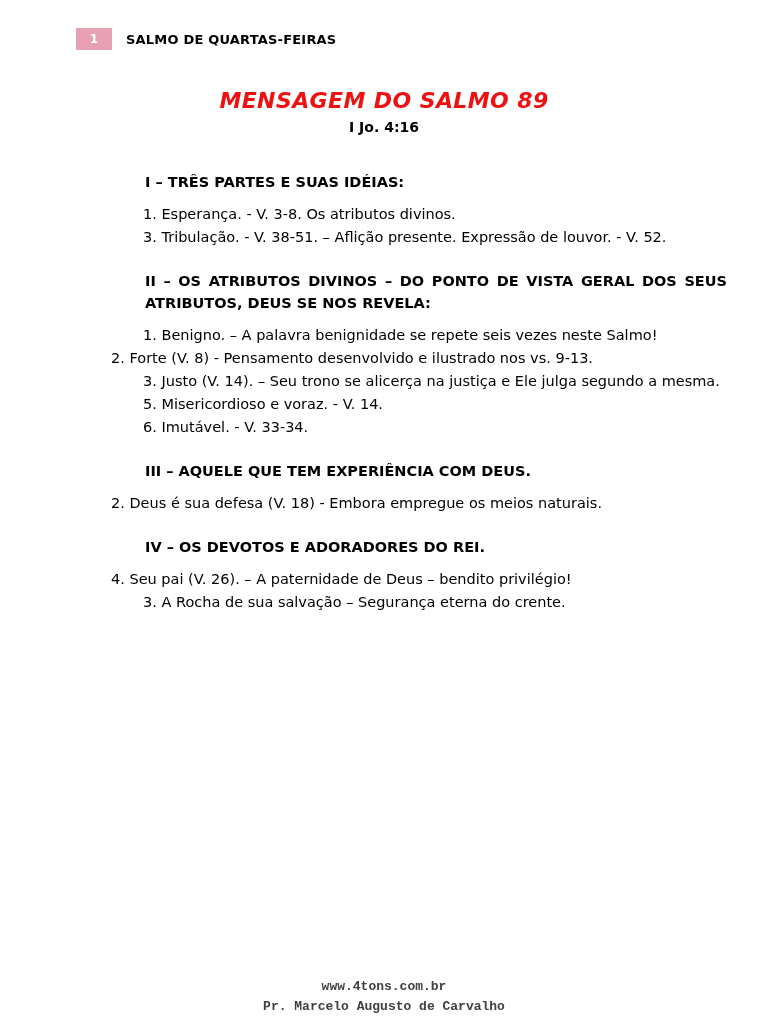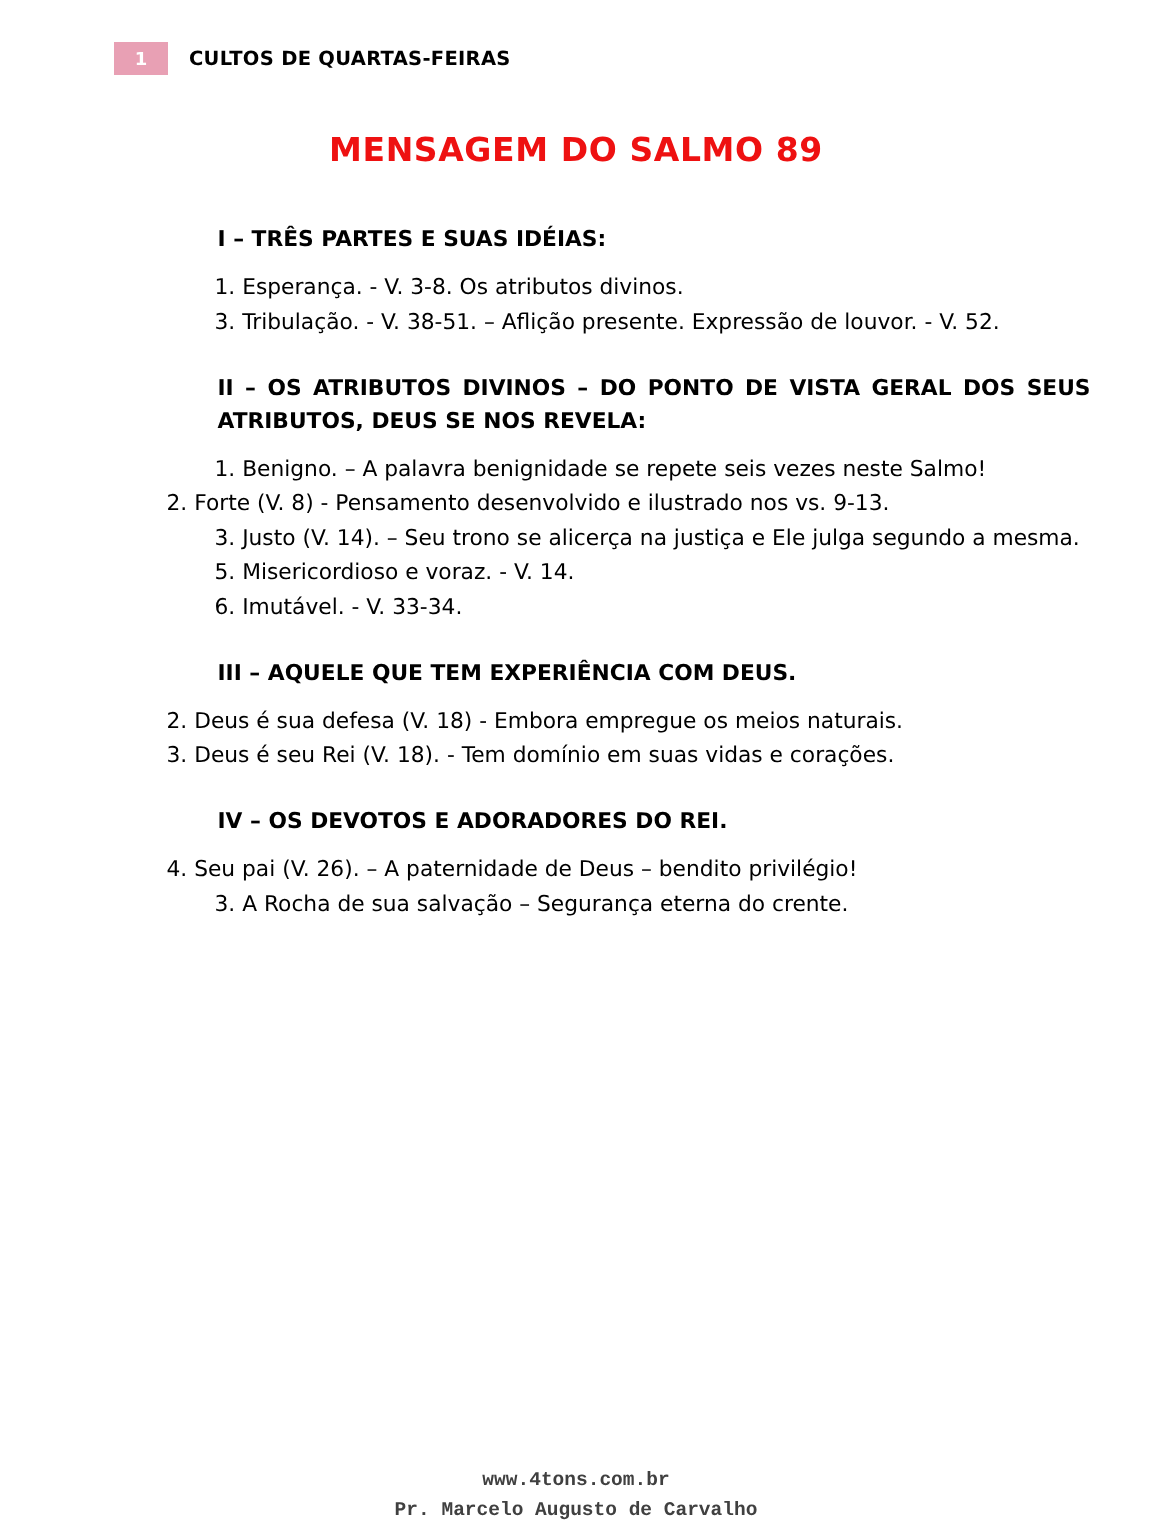--- a/index.html
+++ b/index.html
@@ -50,20 +50,21 @@
   
   .title-block {
     text-align: center;
     margin-top: 38px;
   }
   .doc-title {
     color: #ee1111;
     font-size: 22px;
     font-weight: bold;
     letter-spacing: 0.4px;
+    font-style: italic;
   }
   .doc-subtitle {
     margin-top: 6px;
     font-size: 14px;
     font-weight: bold;
     color: #000000;
   }
   
   .content {
     margin: 36px 76px 0 111px;
@@ -107,25 +108,26 @@
     font-family: Liberation Mono, monospace;
   }
 </style>
 </head>
 <body>
 
 <div class="page">
 
   <div class="header">
     <div class="page-number-box">1</div>
-    <div class="header-title">CULTOS DE QUARTAS-FEIRAS</div>
+    <div class="header-title">SALMO DE QUARTAS-FEIRAS</div>
   </div>
 
   <div class="title-block">
     <div class="doc-title">MENSAGEM DO SALMO 89</div>
+    <div class="doc-subtitle">I Jo. 4:16</div>
   </div>
 
   <div class="content">
 
     <div class="section">
       <div class="section-head first">I – TRÊS PARTES E SUAS IDÉIAS:</div>
       <div class="item-group">
         <div class="item">1. Esperança. - V. 3-8. Os atributos divinos.</div>
         <div class="item">3. Tribulação. - V. 38-51. – Aflição presente. Expressão de louvor. - V. 52.</div>
       </div>
@@ -139,21 +141,20 @@
         <div class="item">3. Justo (V. 14). – Seu trono se alicerça na justiça e Ele julga segundo a mesma.</div>
         <div class="item">5. Misericordioso e voraz. - V. 14.</div>
         <div class="item">6. Imutável. - V. 33-34.</div>
       </div>
     </div>
 
     <div class="section">
       <div class="section-head">III – AQUELE QUE TEM EXPERIÊNCIA COM DEUS.</div>
       <div class="item-group">
         <div class="item hang-none">2. Deus é sua defesa (V. 18) - Embora empregue os meios naturais.</div>
-        <div class="item hang-none">3. Deus é seu Rei (V. 18). - Tem domínio em suas vidas e corações.</div>
       </div>
     </div>
 
     <div class="section">
       <div class="section-head">IV – OS DEVOTOS E ADORADORES DO REI.</div>
       <div class="item-group">
         <div class="item hang-none">4. Seu pai (V. 26). – A paternidade de Deus –  bendito privilégio!</div>
         <div class="item">3. A Rocha de sua salvação – Segurança eterna do crente.</div>
       </div>
     </div>

